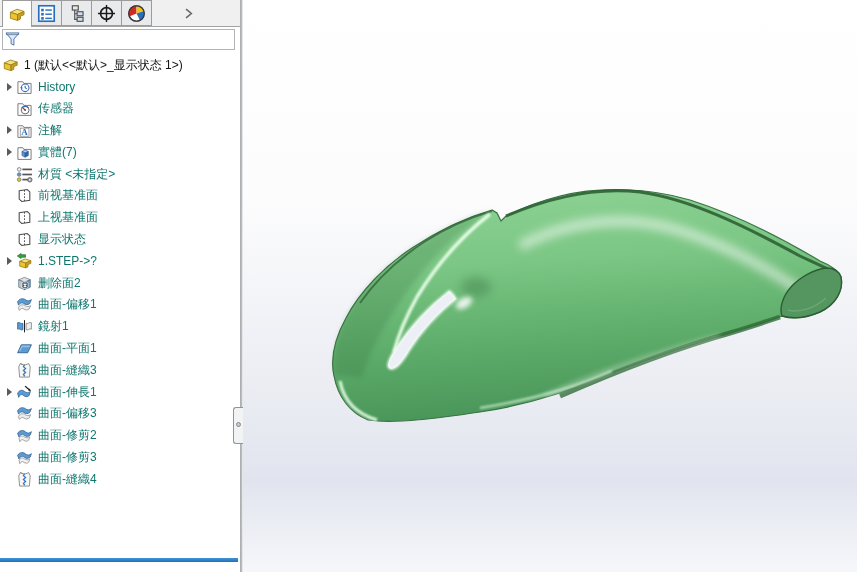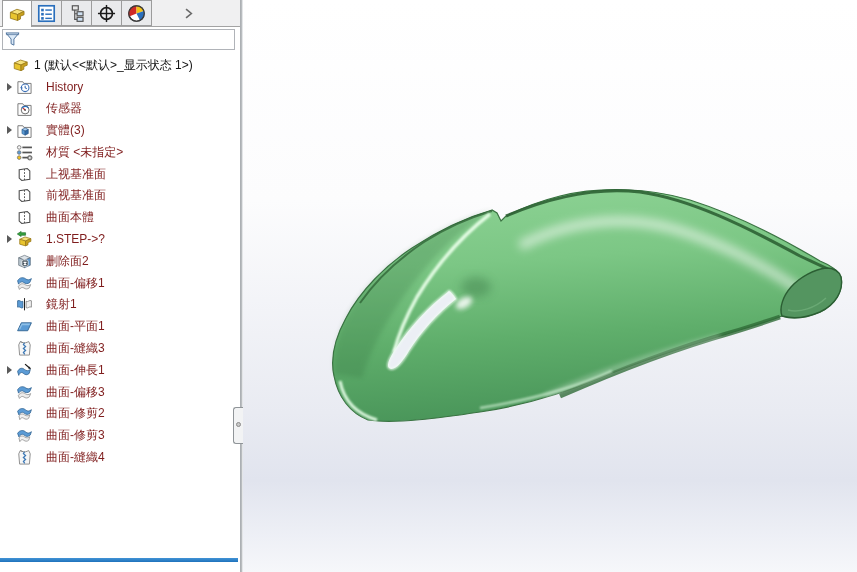--- a/index.html
+++ b/index.html
@@ -44,22 +44,22 @@
   }
   .tree-row .arrow-box{
     width:16px;height:100%;flex:0 0 auto;display:flex;align-items:center;justify-content:center;
     padding-left:2px;box-sizing:border-box;
   }
   .tri{
     width:0;height:0;border-top:4px solid transparent;border-bottom:4px solid transparent;
     border-left:5px solid #5a5a5a;
   }
   .tree-row svg.ticon{width:17px;height:17px;flex:0 0 auto;}
-  .tree-row .lbl{font-size:12px;color:#7f1d1d;margin-left:13px;}
-  .root-row{height:22px;display:flex;align-items:center;padding-left:12px;}
+  .tree-row .lbl{font-size:12px;color:#0f766e;margin-left:5px;}
+  .root-row{height:22px;display:flex;align-items:center;padding-left:2px;}
   .root-row svg{width:18px;height:18px;}
   .root-row .lbl{font-size:12px;color:#141414;margin-left:4px;white-space:nowrap;}
   
   .rollback-bar{
     position:absolute;left:0;top:558px;width:238px;height:4px;
     background:linear-gradient(180deg,#4293d6 0%,#1e72bc 100%);
   }
   .splitter{
     position:absolute;left:240px;top:0;width:3px;height:572px;z-index:6;
     background:linear-gradient(90deg,#c9cccf 0,#8f9498 1px,#e3e5e7 2px);
@@ -290,51 +290,60 @@
         <svg class="ticon">
           <use href="#sym-folder-sensor"></use>
         </svg>
         <span class="lbl">传感器</span>
       </div>
       <div class="tree-row">
         <div class="arrow-box">
           <div class="tri"></div>
         </div>
         <svg class="ticon">
+          <use href="#sym-folder-annotation"></use>
+        </svg>
+        <span class="lbl">注解</span>
+      </div>
+      <div class="tree-row">
+        <div class="arrow-box">
+          <div class="tri"></div>
+        </div>
+        <svg class="ticon">
           <use href="#sym-folder-solid"></use>
         </svg>
-        <span class="lbl">實體(3)</span>
+        <span class="lbl">實體(7)</span>
       </div>
       <div class="tree-row">
         <div class="arrow-box"></div>
         <svg class="ticon">
           <use href="#sym-material"></use>
         </svg>
         <span class="lbl">材質 &lt;未指定&gt;</span>
       </div>
       <div class="tree-row">
         <div class="arrow-box"></div>
         <svg class="ticon">
           <use href="#sym-plane"></use>
         </svg>
+        <span class="lbl">前视基准面</span>
+      </div>
+      <div class="tree-row">
+        <div class="arrow-box"></div>
+        <svg class="ticon">
+          <use href="#sym-plane"></use>
+        </svg>
         <span class="lbl">上视基准面</span>
       </div>
       <div class="tree-row">
         <div class="arrow-box"></div>
         <svg class="ticon">
           <use href="#sym-plane"></use>
         </svg>
-        <span class="lbl">前视基准面</span>
-      </div>
-      <div class="tree-row">
-        <div class="arrow-box"></div>
-        <svg class="ticon">
-          <use href="#sym-plane"></use>
-        </svg>
-        <span class="lbl">曲面本體</span>
+        <span class="lbl">显示状态</span>
       </div>
       <div class="tree-row">
         <div class="arrow-box">
           <div class="tri"></div>
         </div>
         <svg class="ticon">
           <use href="#sym-imported-part"></use>
         </svg>
         <span class="lbl">1.STEP-&gt;?</span>
       </div>

